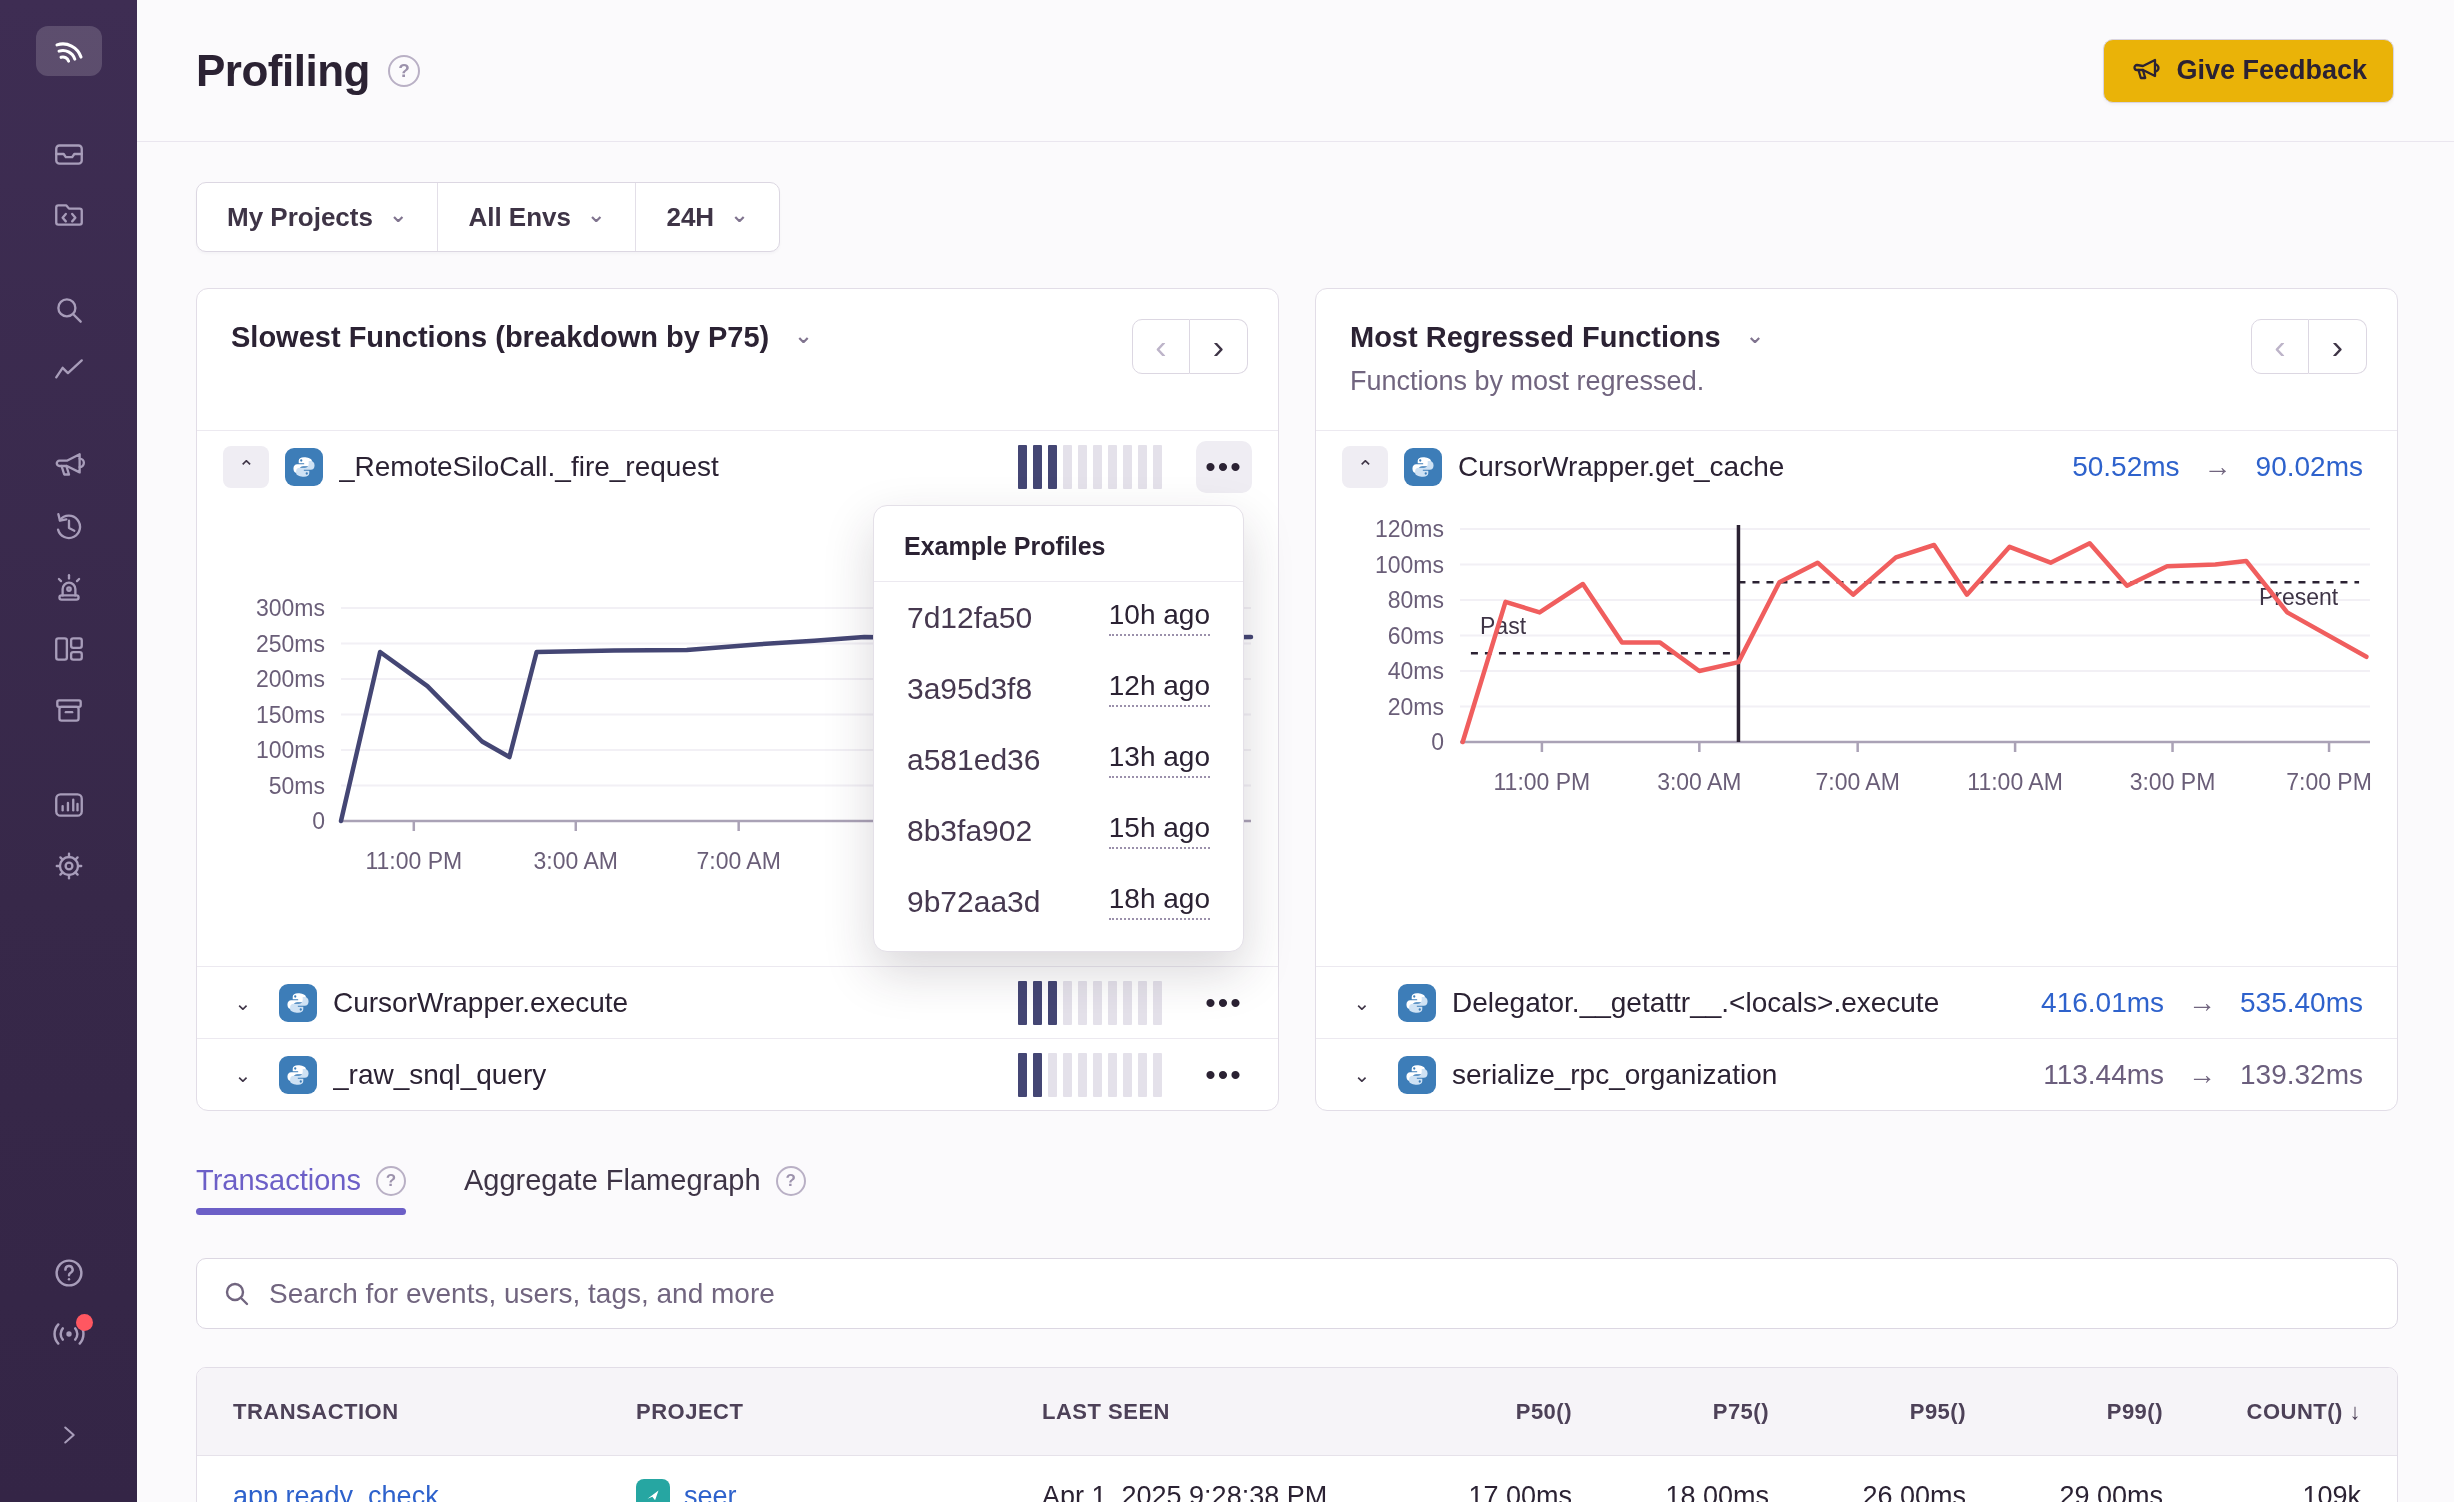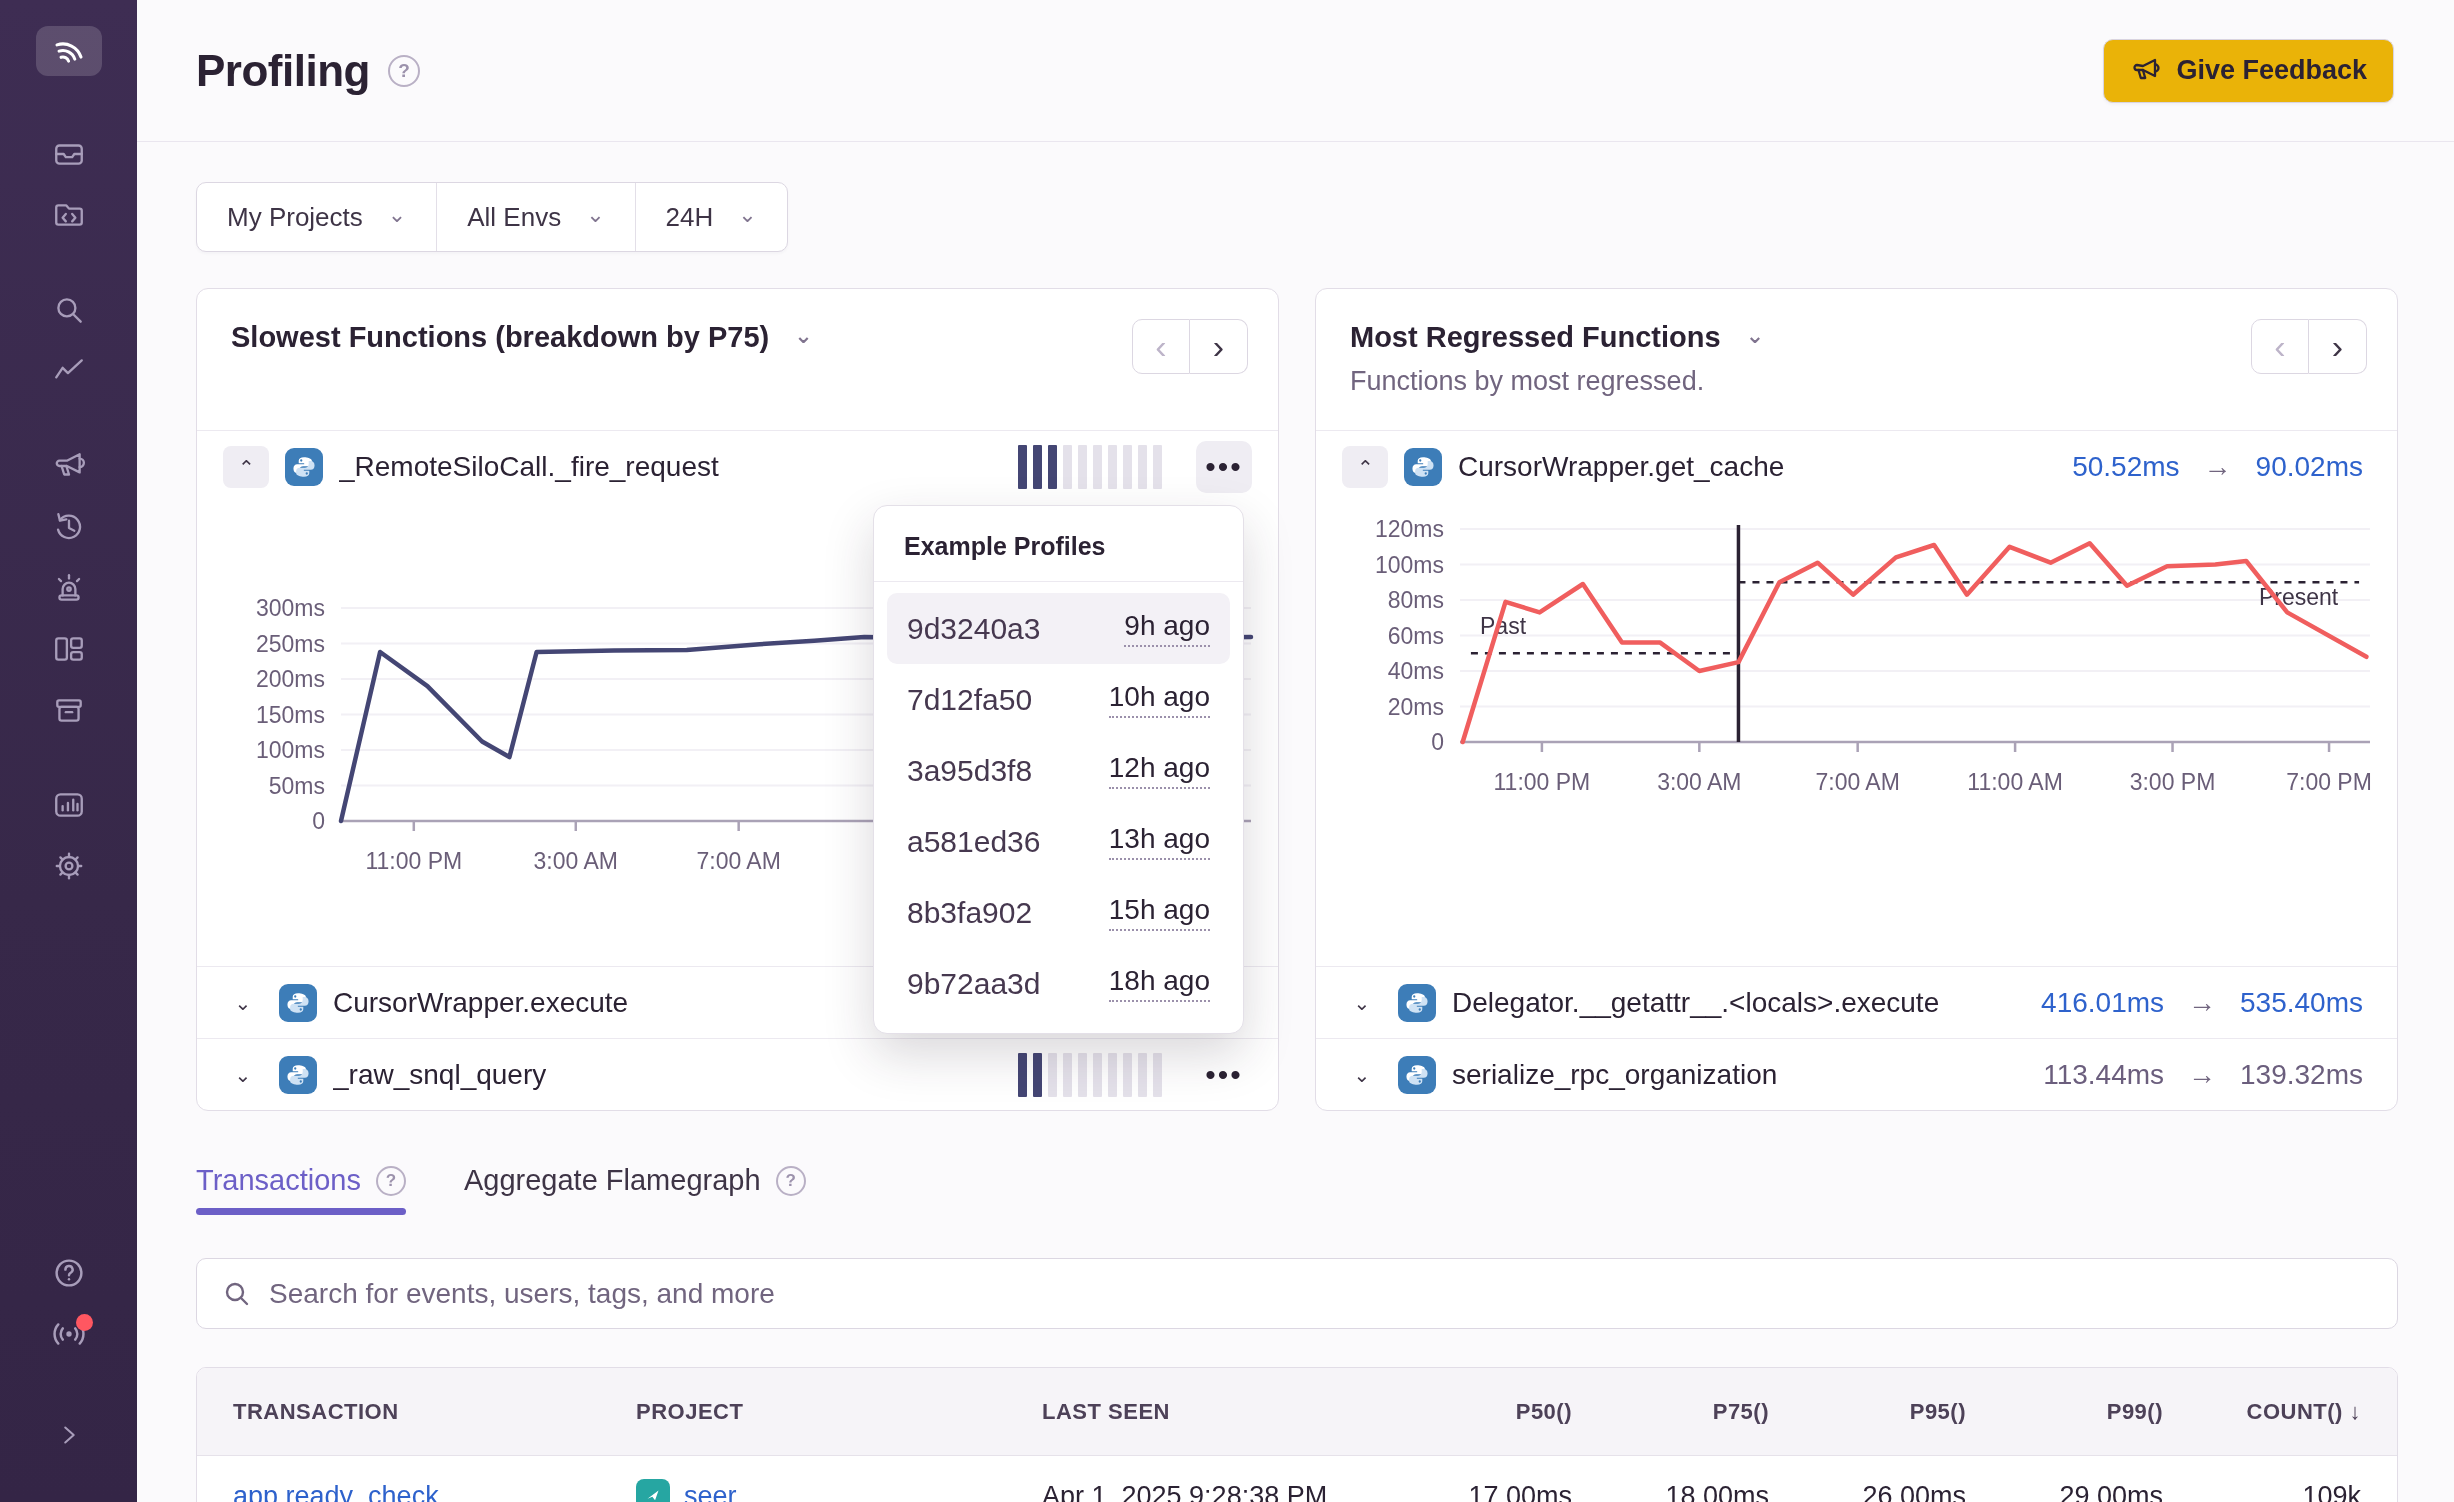--- a/index.html
+++ b/index.html
@@ -31,21 +31,21 @@
   .feedback-btn { margin-left:auto; display:flex; align-items:center; gap:14px; background:#eab308;
                   border:1px solid #d9d4e0; border-radius:10px; padding:15px 26px; font-size:27px; font-weight:700;
                   color:#2b2233; cursor:pointer; box-shadow:0 2px 3px rgba(43,34,51,0.04); }
   .feedback-btn svg { stroke:#2b2233; fill:none; stroke-width:2.3; stroke-linejoin:round; stroke-linecap:round; }
 
   .content { padding:0 56px 0 59px; }
 
   
   .filter-bar { margin-top:40px; display:inline-flex; background:#fff; border:1px solid #dcd7e2;
                 border-radius:10px; height:70px; align-items:stretch; box-shadow:0 2px 3px rgba(43,34,51,0.03); }
-  .filter-seg { display:flex; align-items:center; gap:25px; padding:0 30px; font-size:26px; font-weight:400;
+  .filter-seg { display:flex; align-items:center; gap:16px; padding:0 30px; font-size:26px; font-weight:700;
                 color:#3e3446; cursor:pointer;justify-content:center; }
   .filter-seg + .filter-seg { border-left:1px solid #e3dfe8; }
   .chev { font-size:22px; color:#80748f; line-height:1; transform:translateY(-2px); }
 
   
   .cards { margin-top:36px; display:grid; grid-template-columns:1fr 1fr; gap:36px; height:823px; }
   .card { background:#fff; border:1px solid #e2dde7; border-radius:12px; position:relative; overflow:hidden;
           display:flex; flex-direction:column; }
   .card-head { padding:32px 34px 0 34px; height:142px; border-bottom:1px solid #ece9f0; position:relative; }
   .card-title { font-size:29px; font-weight:700; color:#2b2233; display:flex; align-items:center; gap:25px; cursor:pointer; }
@@ -564,24 +564,20 @@
           <div class="num">18.00ms</div>
           <div class="num">26.00ms</div>
           <div class="num">29.00ms</div>
           <div class="num">109k</div>
         </div>
       </div>
     </div>
 
     <div class="popup">
       <div class="popup-title">Example Profiles</div>
-      <div class="popup-row hl">
-        <span class="pid">9d3240a3</span>
-        <span class="ptime">9h ago</span>
-      </div>
       <div class="popup-row">
         <span class="pid">7d12fa50</span>
         <span class="ptime">10h ago</span>
       </div>
       <div class="popup-row">
         <span class="pid">3a95d3f8</span>
         <span class="ptime">12h ago</span>
       </div>
       <div class="popup-row">
         <span class="pid">a581ed36</span>

